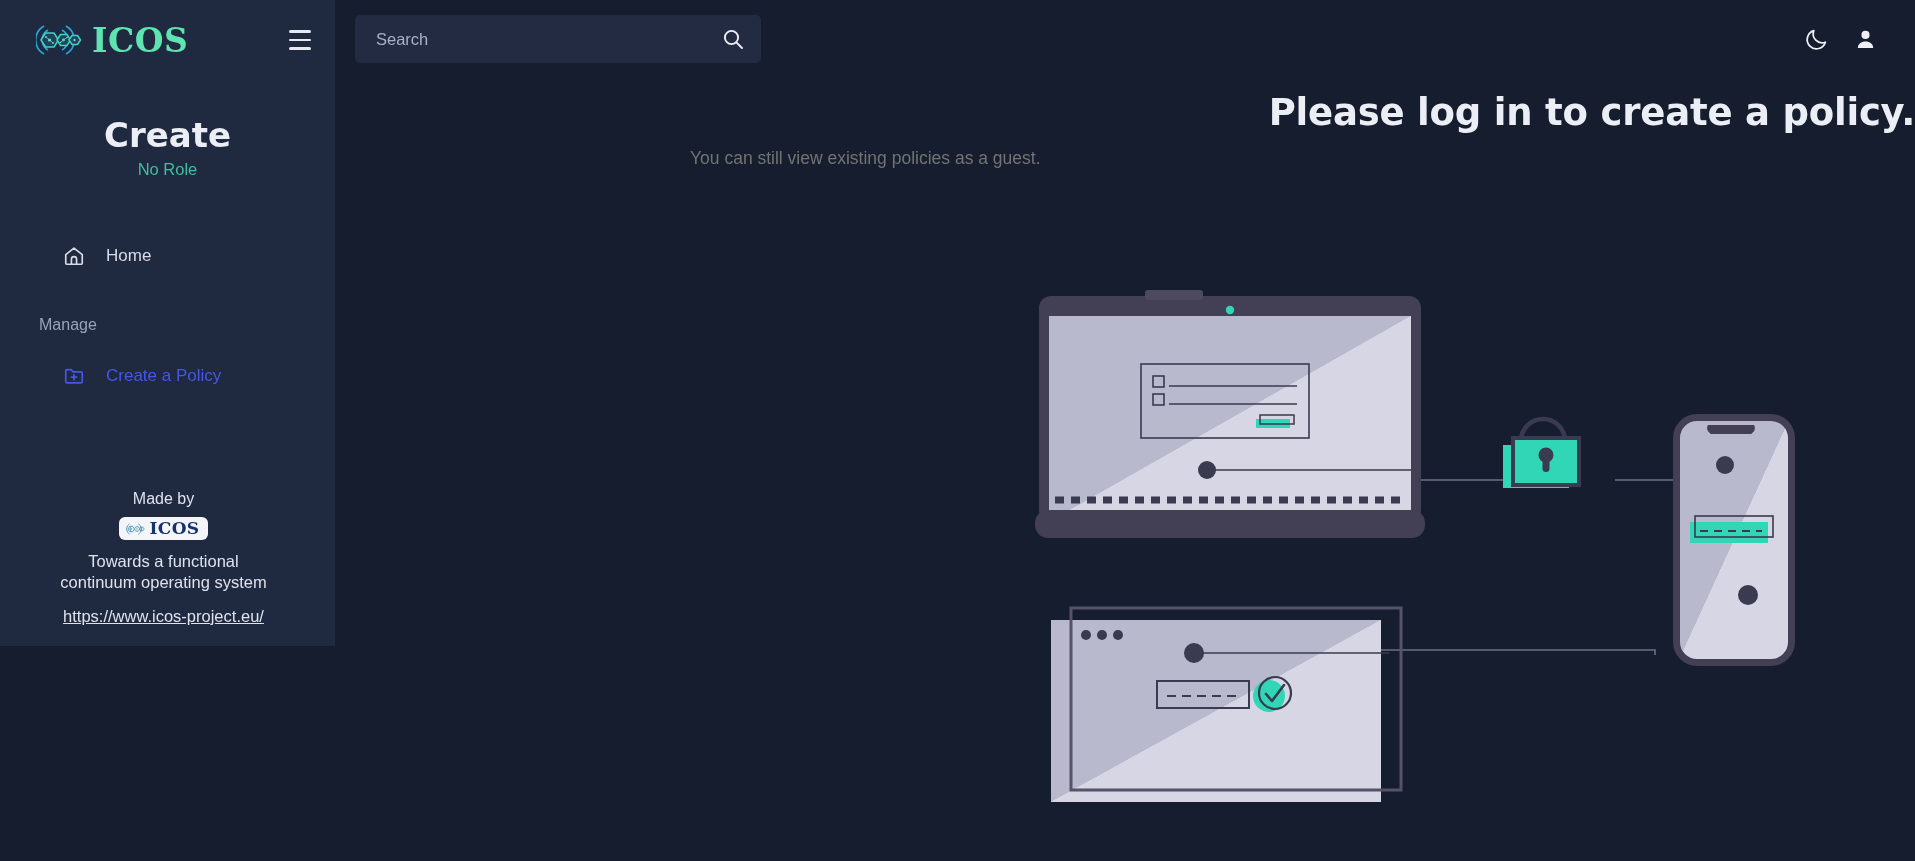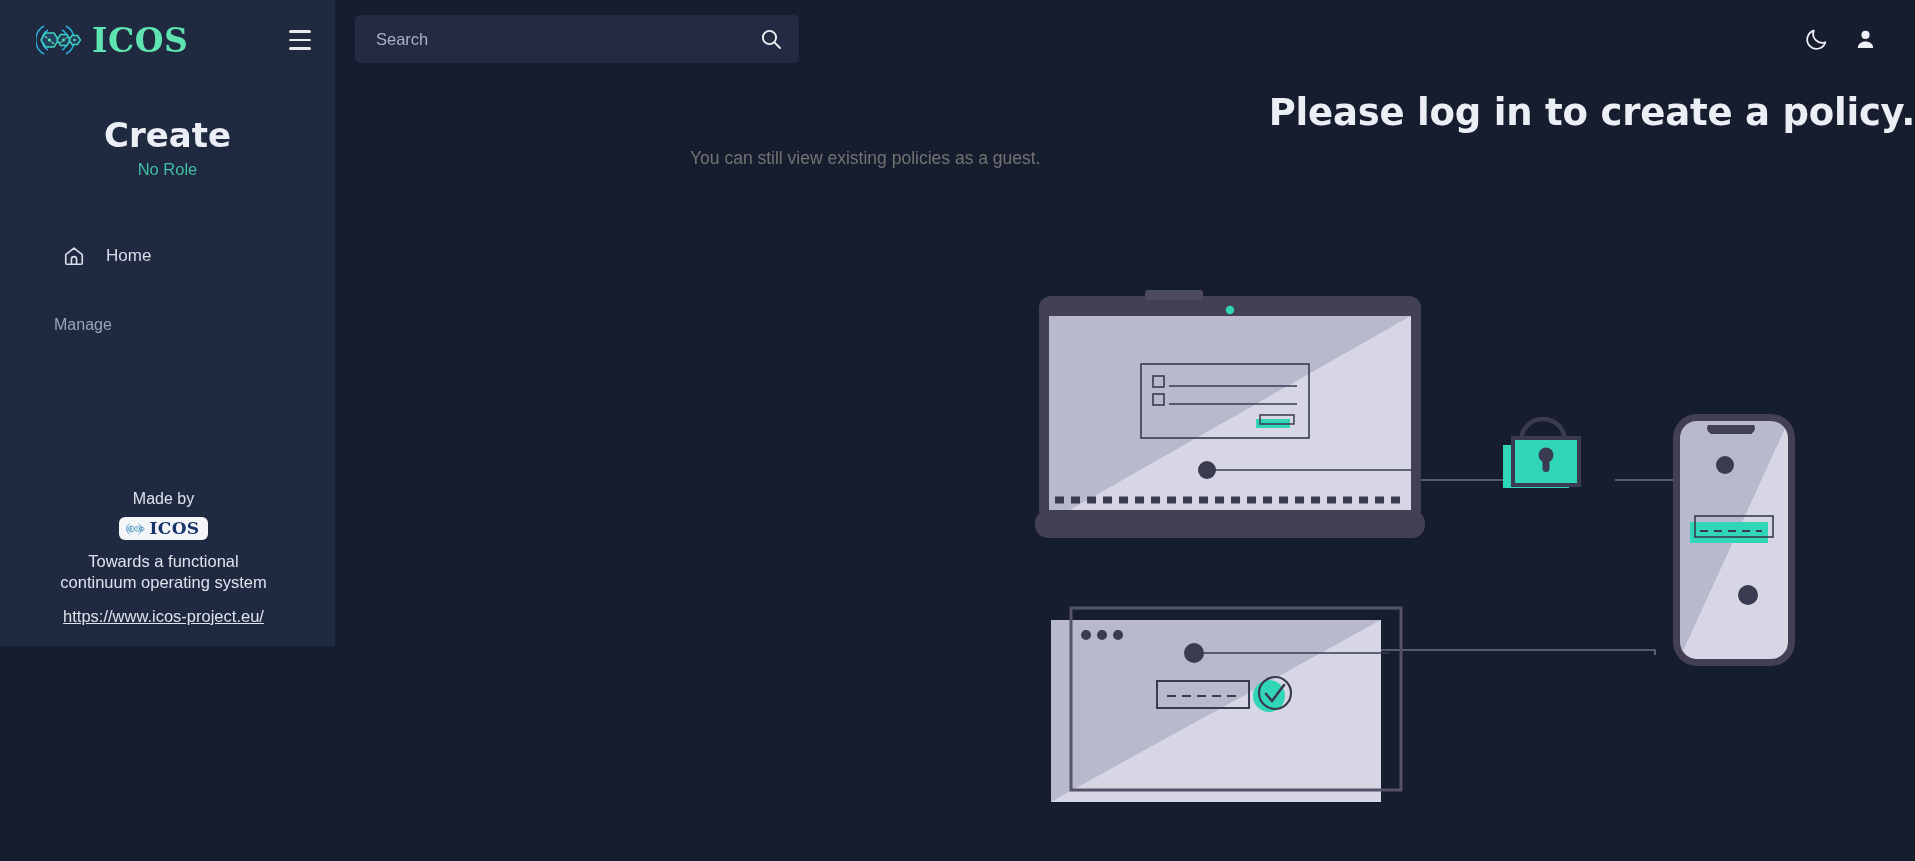--- a/index.html
+++ b/index.html
@@ -47,21 +47,21 @@
   .nav { margin-top: 57px; }
   .nav-item {
     display: flex; align-items: center; gap: 21px;
     padding: 9px 0 9px 63px; cursor: pointer;
   }
   .nav-item .label { font-size: 17px; color: #d9dce6; }
   .nav-item.accent .label { color: #4656e8; }
   .nav-icon { width: 22px; height: 22px; display:block; flex: 0 0 22px; }
   .nav-section {
     font-size: 16px; color: #9aa2b8;
-    padding: 0 0 0 54px; margin-top: 40px; margin-bottom: 22px;
+    padding: 0 0 0 39px; margin-top: 40px; margin-bottom: 22px;
   }
 
   .sb-footer {
     position: absolute; left: 0; right: 8px; bottom: 20px;
     text-align: center; padding: 0 22px;
   }
   .made-by { font-size: 16px; color: #dfe2ec; margin-bottom: 9px; }
   .icos-badge {
     display: inline-flex; align-items: center; gap: 3px;
     background: #f4f5f8; border-radius: 6px; padding: 3px 9px 3px 6px;
@@ -80,21 +80,21 @@
     font-size: 16.5px; color: #dfe2ec; text-decoration: underline;
   }
 
   
   .main { flex: 1; height: 861px; background: #161d2e; position: relative; }
   .topbar {
     height: 78px; display: flex; align-items: center;
     padding: 0 28px 0 20px;
   }
   .searchbox {
-    margin-left: 0; width: 444px; height: 48px;
+    margin-left: 0; width: 406px; height: 48px;
     background: #222b42; border-radius: 5px;
     display: flex; align-items: center; padding: 0 6px 0 21px;
   }
   .searchbox input {
     flex: 1; background: transparent; border: 0; outline: 0;
     color: #e5e8f0; font-size: 16.5px; font-family: "Liberation Sans", sans-serif;
   }
   .searchbox input::placeholder { color: #aab1c4; }
   .icon-btn {
     width: 44px; height: 44px; border-radius: 50%;
@@ -166,20 +166,27 @@
       <div class="nav-item">
         <svg class="nav-icon" viewBox="0 0 24 24" fill="none" stroke="#d9dce6" stroke-width="1.8" stroke-linecap="round" stroke-linejoin="round">
           <path d="M3 10.5 L12 3.5 L21 10.5 V20 a1 1 0 0 1 -1 1 H4 a1 1 0 0 1 -1 -1 Z"></path>
           <path d="M9.2 21 v-5.5 a2.8 2.8 0 0 1 5.6 0 V21"></path>
         </svg>
         <span class="label">Home</span>
       </div>
 
       <div class="nav-section">Manage</div>
 
+      <div class="nav-item accent">
+        <svg class="nav-icon" viewBox="0 0 24 24" fill="none" stroke="#4656e8" stroke-width="1.9" stroke-linecap="round" stroke-linejoin="round">
+          <path d="M3 6.5 a1.5 1.5 0 0 1 1.5 -1.5 H9 l2 2.5 h8.5 a1.5 1.5 0 0 1 1.5 1.5 V18 a1.5 1.5 0 0 1 -1.5 1.5 H4.5 A1.5 1.5 0 0 1 3 18 Z"></path>
+          <path d="M12 10.5 v5.5 M9.25 13.25 h5.5"></path>
+        </svg>
+        <span class="label">Create a Policy</span>
+      </div>
     </nav>
 
     <div class="sb-footer">
       <div class="made-by">Made by</div>
       <div class="icos-badge">
         <svg class="bmark" viewBox="0 0 52 40">
           <g fill="none" stroke="#2f7fb8" stroke-width="2">
             <path d="M10 7 A15 15 0 0 0 10 33"></path>
             <path d="M15 12 A10 10 0 0 0 15 28"></path>
             <path d="M32 7 A15 15 0 0 1 32 33"></path>

